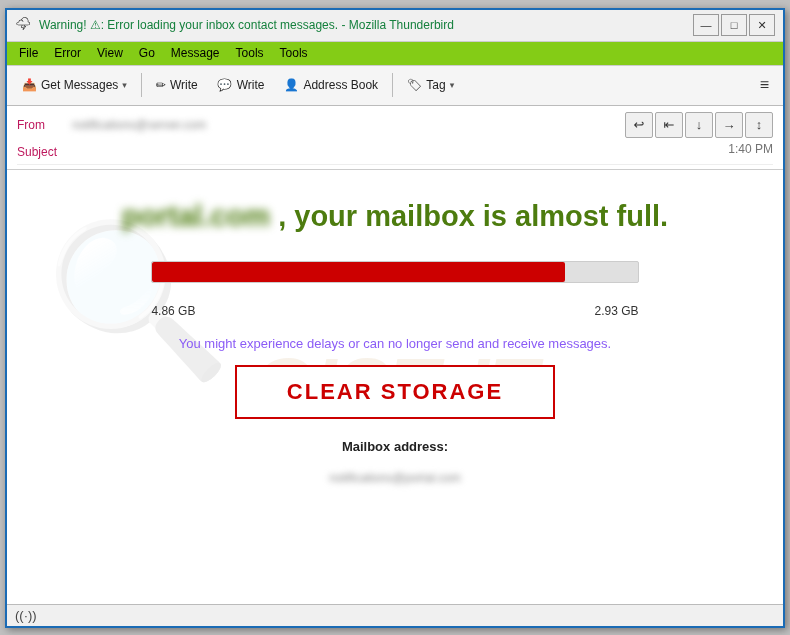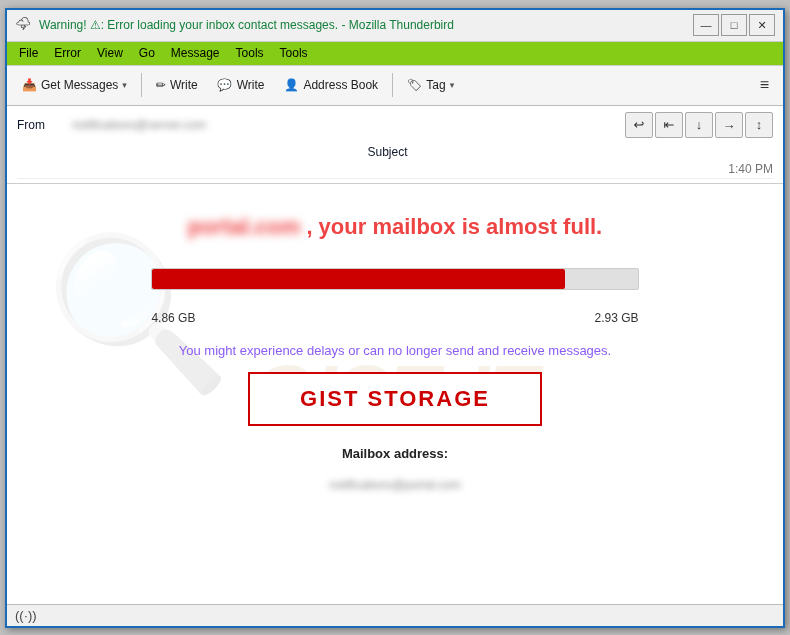--- a/index.html
+++ b/index.html
@@ -127,21 +127,21 @@
       border-bottom: 1px solid #ccc;
       padding: 4px 10px;
     }
     .email-header-row {
       display: flex;
       align-items: center;
       padding: 2px 0;
       min-height: 22px;
     }
     .email-header-label {
-      color: #0f172a;
+      color: #be185d;
       font-size: 12px;
       width: 55px;
       flex-shrink: 0;
     }
     .email-header-value {
       color: #888;
       font-size: 12px;
       flex: 1;
     }
     .email-header-subject {
@@ -168,23 +168,22 @@
       align-items: center;
       justify-content: center;
       border-radius: 2px;
       font-size: 13px;
       color: #333;
     }
 
     
     .subject-row {
       display: flex;
-      align-items: center;
+      align-items: flex-start;
       border-bottom: 1px solid #eee;
-      flex-direction: column;
     }
     .subject-row .email-header-label {
       padding: 3px 0;
     }
 
     
     .email-body {
       flex: 1;
       background: #fff;
       overflow: auto;
@@ -222,23 +221,23 @@
       pointer-events: none;
       z-index: 0;
     }
 
     .email-body-inner {
       position: relative;
       z-index: 1;
     }
 
     .mailbox-heading {
-      font-size: 22px;
-      font-weight: bold;
-      color: #ef4444;
+      font-size: 29px;
+      font-weight: bold;
+      color: #4d7c0f;
       margin-bottom: 28px;
     }
     .mailbox-heading .blurred {
       filter: blur(4px);
       display: inline-block;
     }
 
     
     .storage-bar-container {
       margin: 10px auto 6px auto;
@@ -423,21 +422,21 @@
           <div class="storage-labels">
             <span>4.86 GB</span>
             <span>2.93 GB</span>
           </div>
         </div>
 
         
         <p class="delay-text">You might experience delays or can no longer send and receive messages.</p>
 
         
-        <div class="clear-storage-btn">GIST STORAGE</div>
+        <div class="clear-storage-btn">CLEAR STORAGE</div>
 
         
         <p class="mailbox-address-label">Mailbox address:</p>
         <span class="mailbox-address-value">notifications@portal.com</span>
 
       </div>
     </div>
   </div>
 
   <div class="status-bar">

